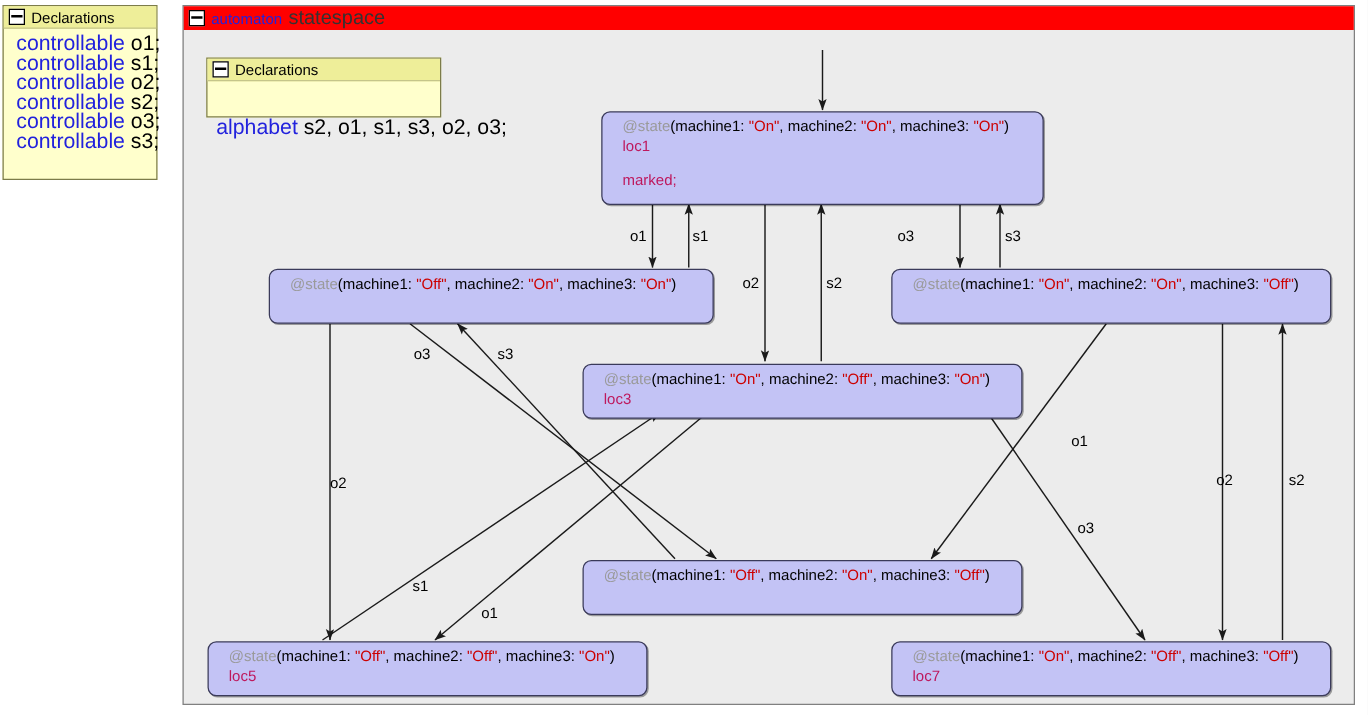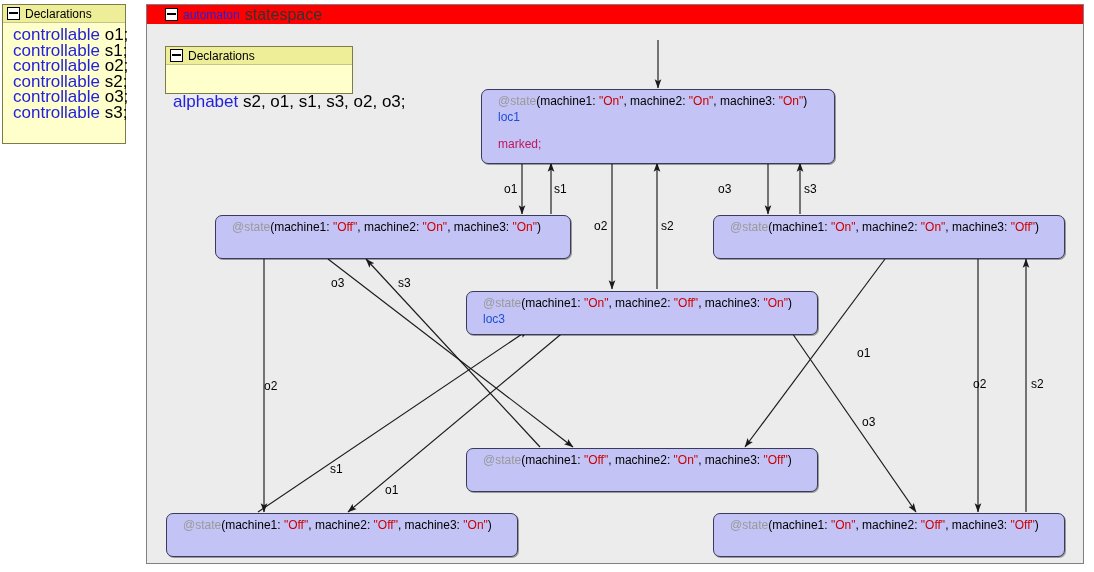--- a/index.html
+++ b/index.html
@@ -72,21 +72,21 @@
     position: absolute;
     border: 1px solid #808080;
     background: #ececec;
     box-sizing: border-box;
   }
   #automaton-header {
     height: 19px;
     background: #ff0000;
     display: flex;
     align-items: center;
-    padding-left: 18px;
+    padding-left: 4px;
     box-sizing: border-box;
   }
   .hdr-kw { color: #2222dd; font-size: 12px; }
   .hdr-name { color: #333333; font-size: 16px; margin-left: 5px; }
 
   
   .state-box {
     position: absolute;
     background: #c3c3f5;
     border: 1px solid #3a3a5a;
@@ -97,21 +97,21 @@
     box-shadow: 1px 1px 0 rgba(0,0,0,0.35);
   }
   .state-line {
     font-size: 12px;
     line-height: 15.5px;
     white-space: nowrap;
   }
   .at-state { color: #9a9a9a; }
   .paren { color: #000000; }
   .val { color: #cc0000; }
-  .locname { color: #1d4ed8; }
+  .locname { color: #be185d; }
   .marked { color: #be185d; }
   .spacer-line { height: 12px; }
 
   
   #edge-layer {
     position: absolute;
     left: 0;
     top: 0;
     width: 1094px;
     height: 572px;
@@ -268,25 +268,27 @@
 <div class="state-box" id="box-loc4" style="left:713px; top:215px; width:352px; height:44px;">
   <div class="state-line">
     <span class="at-state">@state</span><span class="paren">(machine1: </span><span class="val">"On"</span><span class="paren">, machine2: </span><span class="val">"On"</span><span class="paren">, machine3: </span><span class="val">"Off"</span><span class="paren">)</span>
   </div>
 </div>
 
 <div class="state-box" id="box-loc5" style="left:166px; top:513px; width:352px; height:44px;">
   <div class="state-line">
     <span class="at-state">@state</span><span class="paren">(machine1: </span><span class="val">"Off"</span><span class="paren">, machine2: </span><span class="val">"Off"</span><span class="paren">, machine3: </span><span class="val">"On"</span><span class="paren">)</span>
   </div>
+  <div class="state-line locname">loc5</div>
 </div>
 
 <div class="state-box" id="box-loc6" style="left:466px; top:448px; width:352px; height:44px;">
   <div class="state-line">
     <span class="at-state">@state</span><span class="paren">(machine1: </span><span class="val">"Off"</span><span class="paren">, machine2: </span><span class="val">"On"</span><span class="paren">, machine3: </span><span class="val">"Off"</span><span class="paren">)</span>
   </div>
 </div>
 
 <div class="state-box" id="box-loc7" style="left:713px; top:513px; width:352px; height:44px;">
   <div class="state-line">
     <span class="at-state">@state</span><span class="paren">(machine1: </span><span class="val">"On"</span><span class="paren">, machine2: </span><span class="val">"Off"</span><span class="paren">, machine3: </span><span class="val">"Off"</span><span class="paren">)</span>
   </div>
+  <div class="state-line locname">loc7</div>
 </div>
 
 </body></html>

